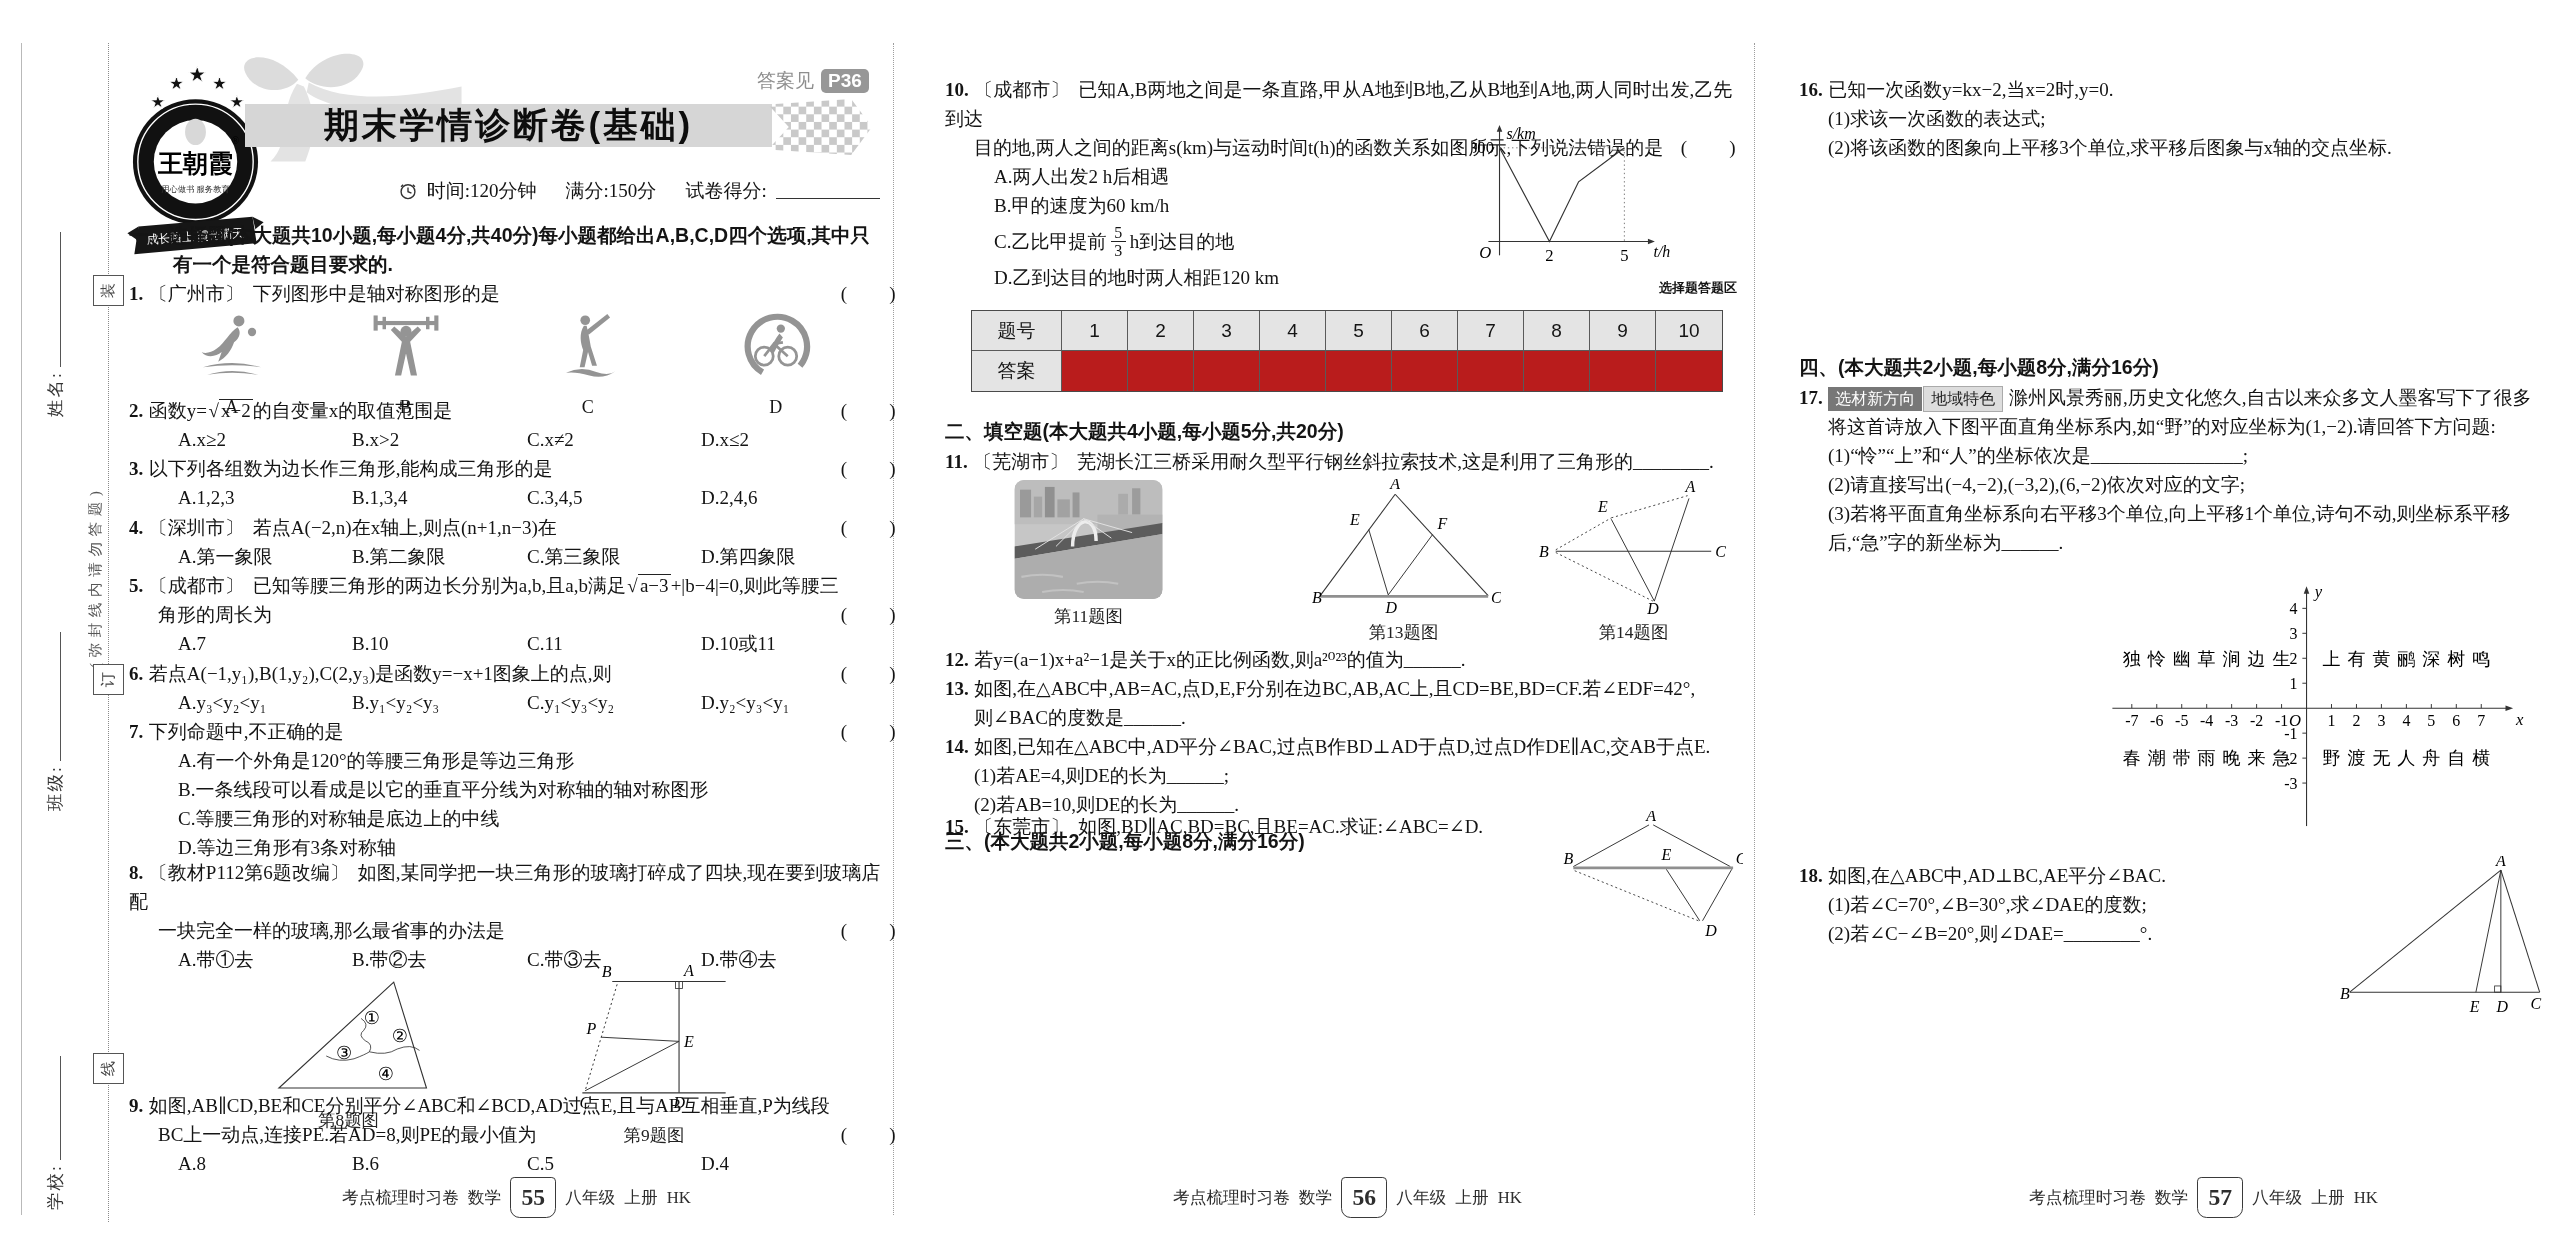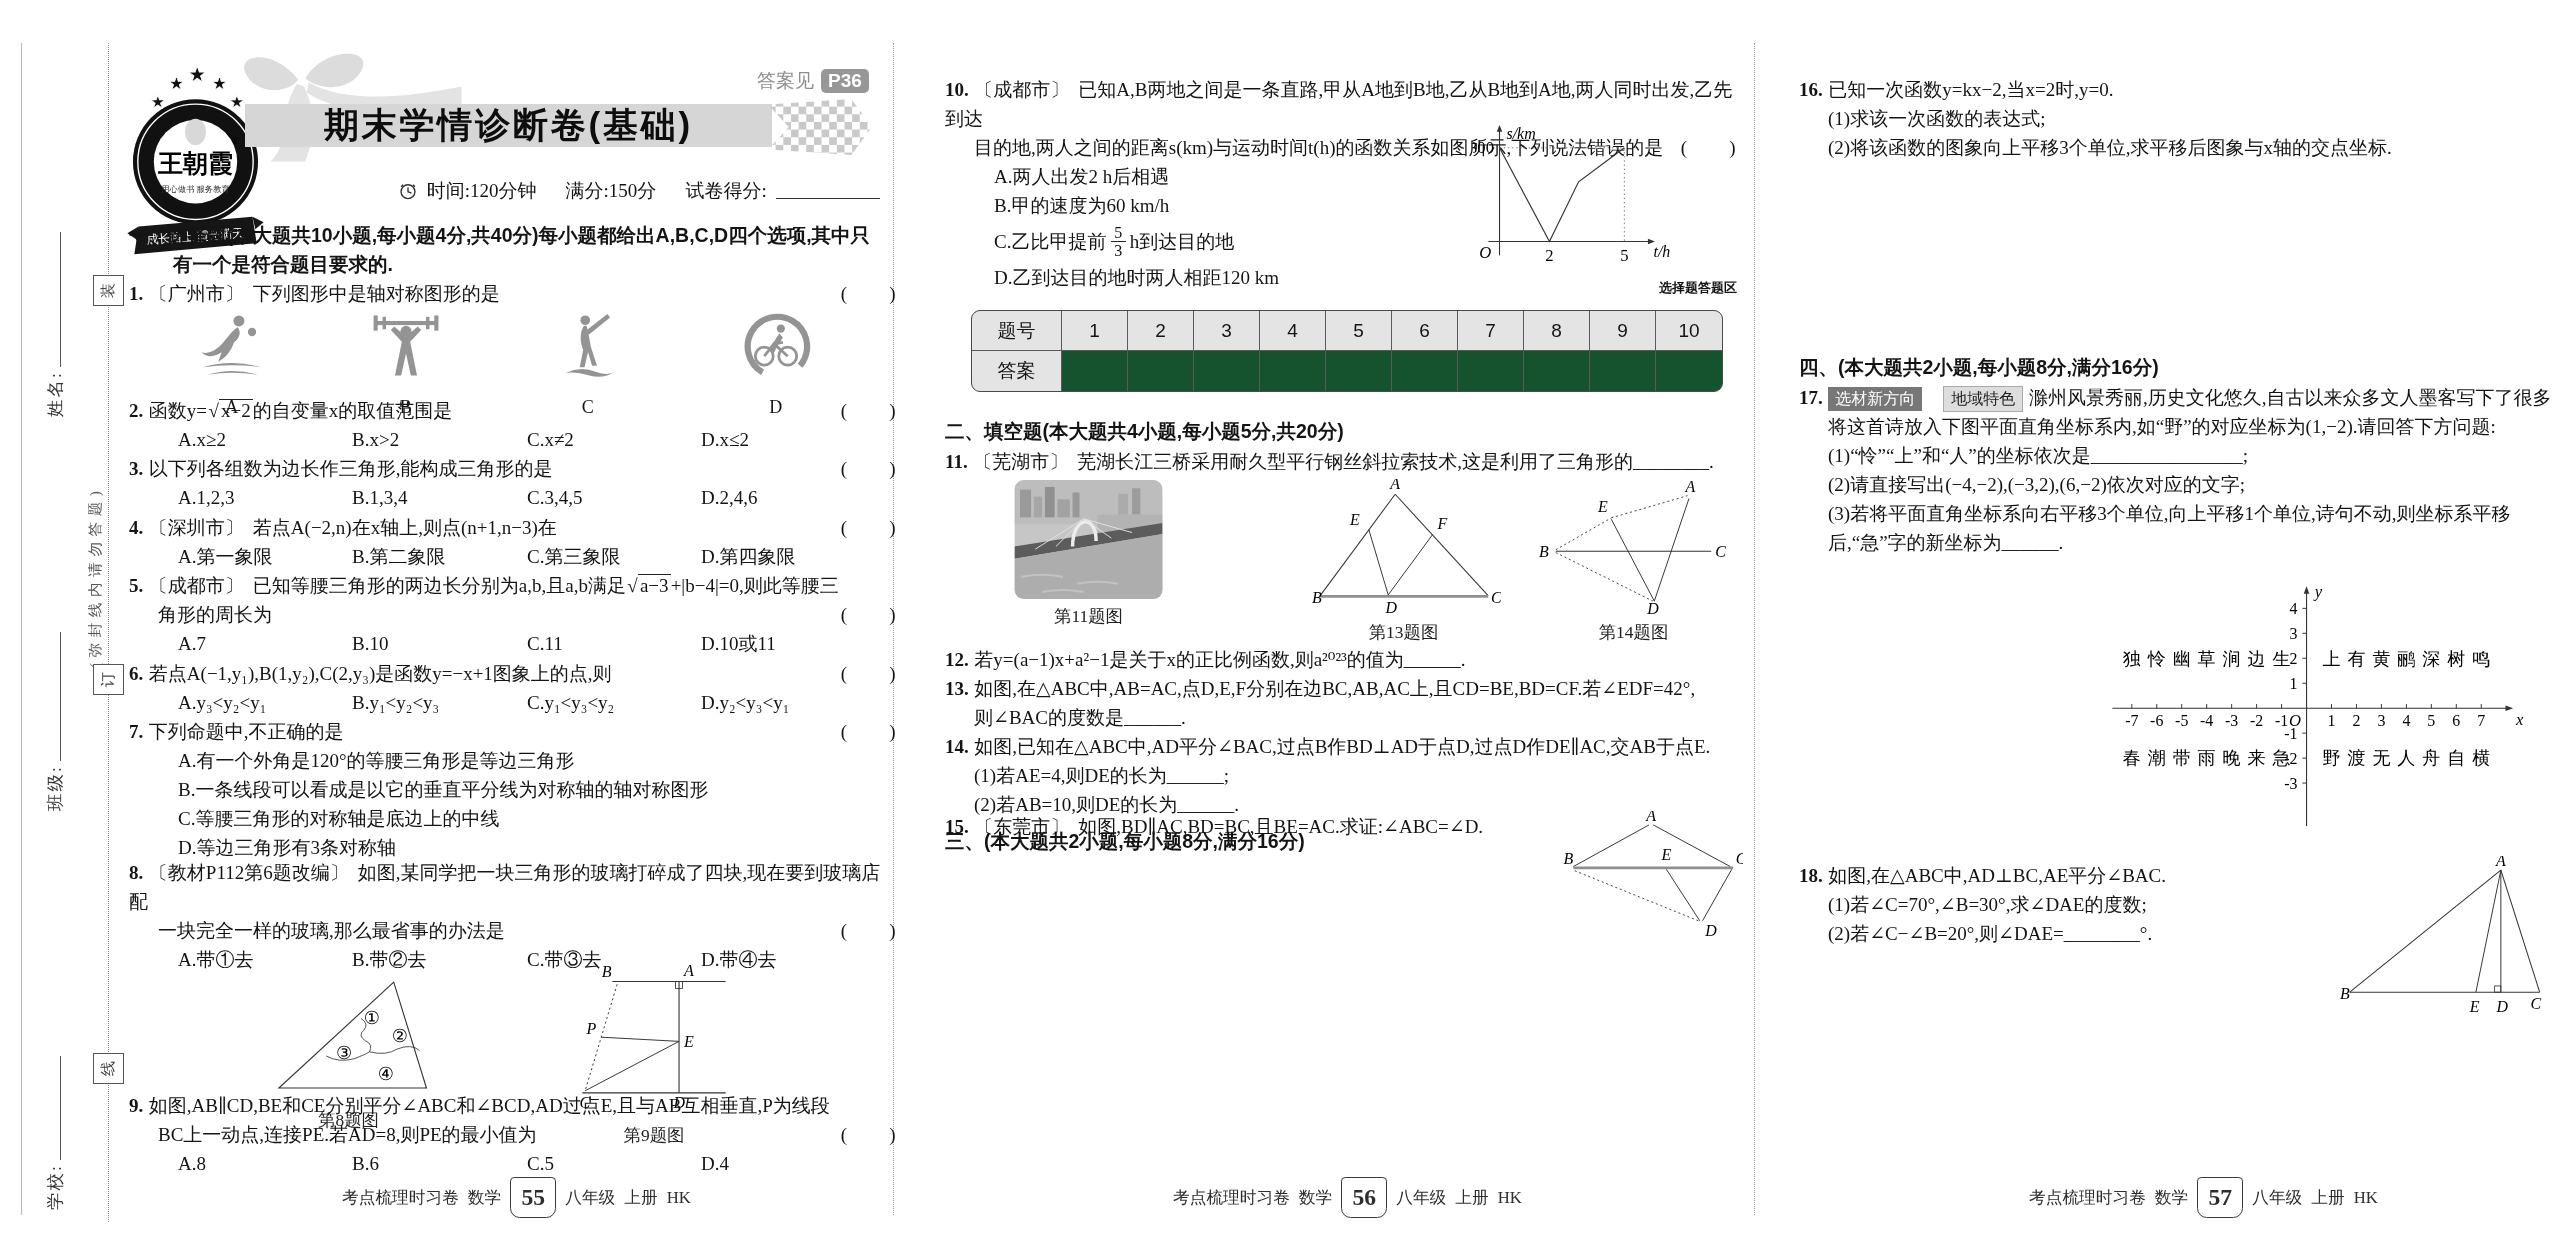--- a/index.html
+++ b/index.html
@@ -50,30 +50,30 @@
   .figrow{position:relative;height:149px}
   .figbox{position:absolute;text-align:center}
   .figcap{display:block;text-align:center;font-size:17.4px;margin-top:2.8px;color:#222}
   svg text{font-family:"Liberation Serif","DejaVu Serif",serif}
   .icons{display:flex;padding-left:61px;margin-top:4.2px}
   .icobox{width:78px;text-align:center}
   .icobox .letter{display:block;font-size:18px;margin-top:4.2px}
   
   .atabtitle{position:absolute;text-align:right;font-size:13px;font-family:"Liberation Sans","DejaVu Sans",sans-serif;font-weight:bold}
   .atab{position:absolute;display:grid;grid-template-columns:90px repeat(10,66px);
-        border:1.4px solid #4a4a4a;border-radius:9px;overflow:hidden;background:#14532d}
+        border:1.4px solid #4a4a4a;border-radius:0;overflow:hidden;background:#b91c1c}
   .acell{height:39px;border-right:1px solid #5a5a5a;border-bottom:1px solid #5a5a5a;
          display:flex;align-items:center;justify-content:center;font-size:19px}
   .acell:nth-child(11n){border-right:none}
   .acell:nth-child(n+12){border-bottom:none;height:40px}
   .ahead{background:#e4e4e4;font-family:"Liberation Sans","DejaVu Sans",sans-serif}
   .alab{background:#e4e4e4;font-family:"Liberation Sans","DejaVu Sans",sans-serif}
   
   .tagdark{display:inline-block;background:#777;color:#fff;font-size:16px;line-height:23.6px;
-           padding:0 7px;margin-right:21px;font-family:"Liberation Sans","DejaVu Sans",sans-serif}
+           padding:0 7px;margin-right:1px;font-family:"Liberation Sans","DejaVu Sans",sans-serif}
   .taglight{display:inline-block;background:#ddd;color:#222;font-size:16px;line-height:23.6px;
             padding:0 7px;margin-right:5.6px;border:0.7px solid #aaa;font-family:"Liberation Sans","DejaVu Sans",sans-serif}
   
   .footer{position:absolute;top:1177px;display:flex;align-items:center;gap:9px;font-size:16.7px;color:#2e2e2e}
   .book{width:44px;height:39px;border:1.7px solid #3a3a3a;border-radius:4.2px 4.2px 9.7px 9.7px;
         display:flex;align-items:center;justify-content:center;font-size:23.6px;font-weight:bold;background:#fff}
   .deco{position:absolute;pointer-events:none}
 </style>
 </head>
 <body>

